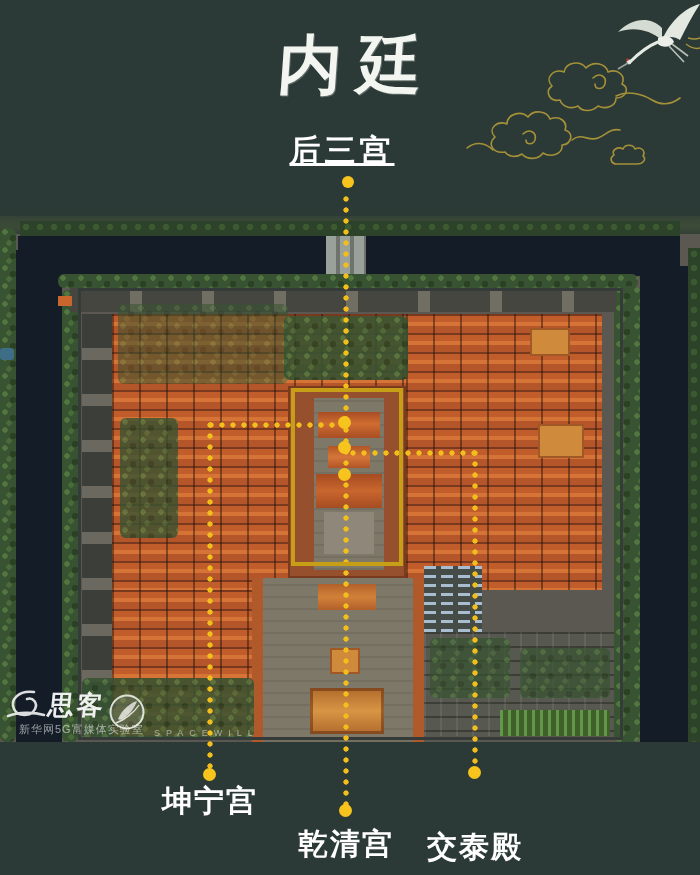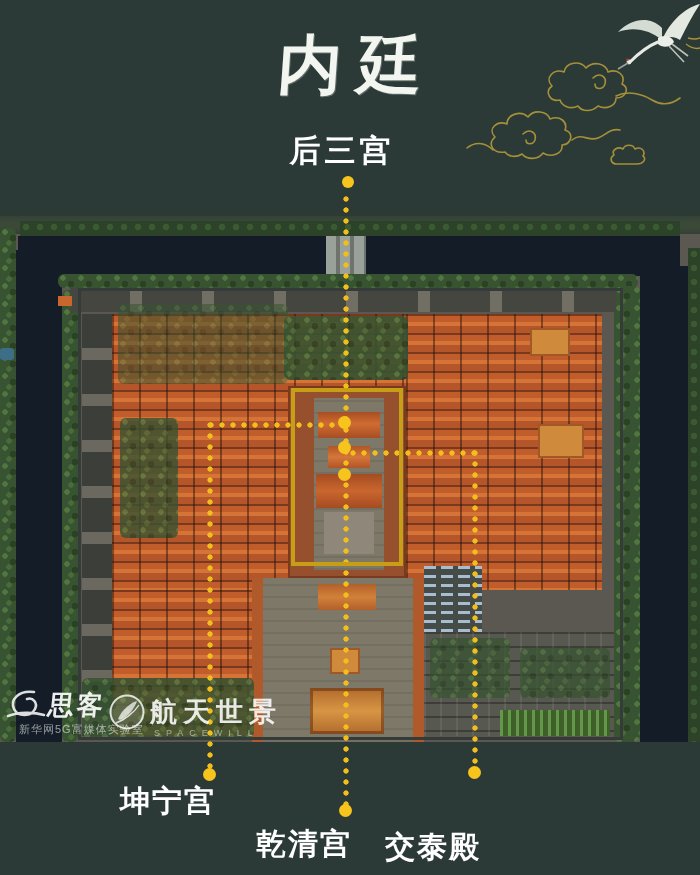--- a/index.html
+++ b/index.html
@@ -6,35 +6,35 @@
   #canvas{position:relative;width:700px;height:875px;background:#2b3a36;overflow:hidden;
           font-family:"Liberation Sans",sans-serif;}
   .abs{position:absolute;}
 
   
   .title{left:0;top:22px;width:700px;text-align:center;color:#f3f5f0;
          font-family:"DejaVu Serif",serif;font-weight:bold;font-size:64px;
          letter-spacing:16px;text-indent:16px;transform:skewX(-4deg);
          text-shadow:1px 1px 0 rgba(255,255,255,.25);z-index:6;}
   .top-label{left:0;top:130px;width:680px;text-align:center;color:#ffffff;
-         font-weight:bold;font-size:31px;letter-spacing:4px;text-indent:4px;z-index:40;}
+         font-weight:bold;font-size:31px;letter-spacing:4px;text-indent:4px;z-index:40;text-decoration:underline;}
 
   
   .dotline-h{position:absolute;height:6px;z-index:38;
       background-image:radial-gradient(circle at 3px 3px,#f2be1b 2.3px,rgba(242,190,27,0) 3px);
       background-size:11px 6px;background-repeat:repeat-x;}
   .dotline-v{position:absolute;width:6px;z-index:38;
       background-image:radial-gradient(circle at 3px 3px,#f2be1b 2.3px,rgba(242,190,27,0) 3px);
       background-size:6px 11px;background-repeat:repeat-y;}
   .bigdot{position:absolute;width:13px;height:13px;border-radius:50%;background:#f7c41e;z-index:41;}
   .rect-highlight{position:absolute;left:291px;top:388px;width:104px;height:170px;
       border:4px solid #c79f16;z-index:39;}
 
   
-  .b-label{position:absolute;width:180px;color:#ffffff;font-weight:bold;
+  .b-label{position:absolute;width:180px;text-align:center;color:#ffffff;font-weight:bold;
       font-size:30px;letter-spacing:2px;z-index:40;}
 
   
   .wm{color:#ffffff;z-index:45;}
   .wm-sike{left:48px;top:688px;font-size:26px;font-weight:bold;opacity:.92;
       font-family:"DejaVu Serif",serif;transform:skewX(-6deg);letter-spacing:3px;}
   .wm-sike-sub{left:8px;top:722px;font-size:11px;opacity:.55;letter-spacing:1px;margin-left:11px;}
   .wm-sw{left:150px;top:694px;font-size:27px;font-weight:bold;opacity:.88;letter-spacing:6px;}
   .wm-sw-sub{left:154px;top:728px;font-size:9px;opacity:.5;letter-spacing:6px;}
 
@@ -197,16 +197,15 @@
     <path d="M30 6 C14 4 6 14 10 23 C14 31 27 31 31 23 C34 17 29 11 23 13 M4 30 C14 26 30 26 40 29" fill="none" stroke="#ffffff" stroke-width="2.6" stroke-linecap="round"></path>
   </svg>
   <div class="abs wm wm-sike">思客</div>
   <div class="abs wm wm-sike-sub">新华网5G富媒体实验室</div>
 
   <svg class="abs" style="left:108px;top:693px;width:38px;height:38px;z-index:45;opacity:.82;" viewBox="0 0 38 38">
     <circle cx="19" cy="19" r="16.5" fill="rgba(255,255,255,.14)" stroke="#ffffff" stroke-width="2"></circle>
     <path d="M10 26 C14 16 24 9 29 8 C27 14 21 24 12 27 Z" fill="#ffffff" opacity=".9"></path>
     <path d="M8 30 C16 27 26 20 31 12" stroke="#ffffff" stroke-width="1.4" fill="none"></path>
   </svg>
-  <div class="abs wm wm-sw">航天世景</div>
   <div class="abs wm wm-sw-sub">SPACEWILL</div>
 
 </div>
 
 </body></html>

